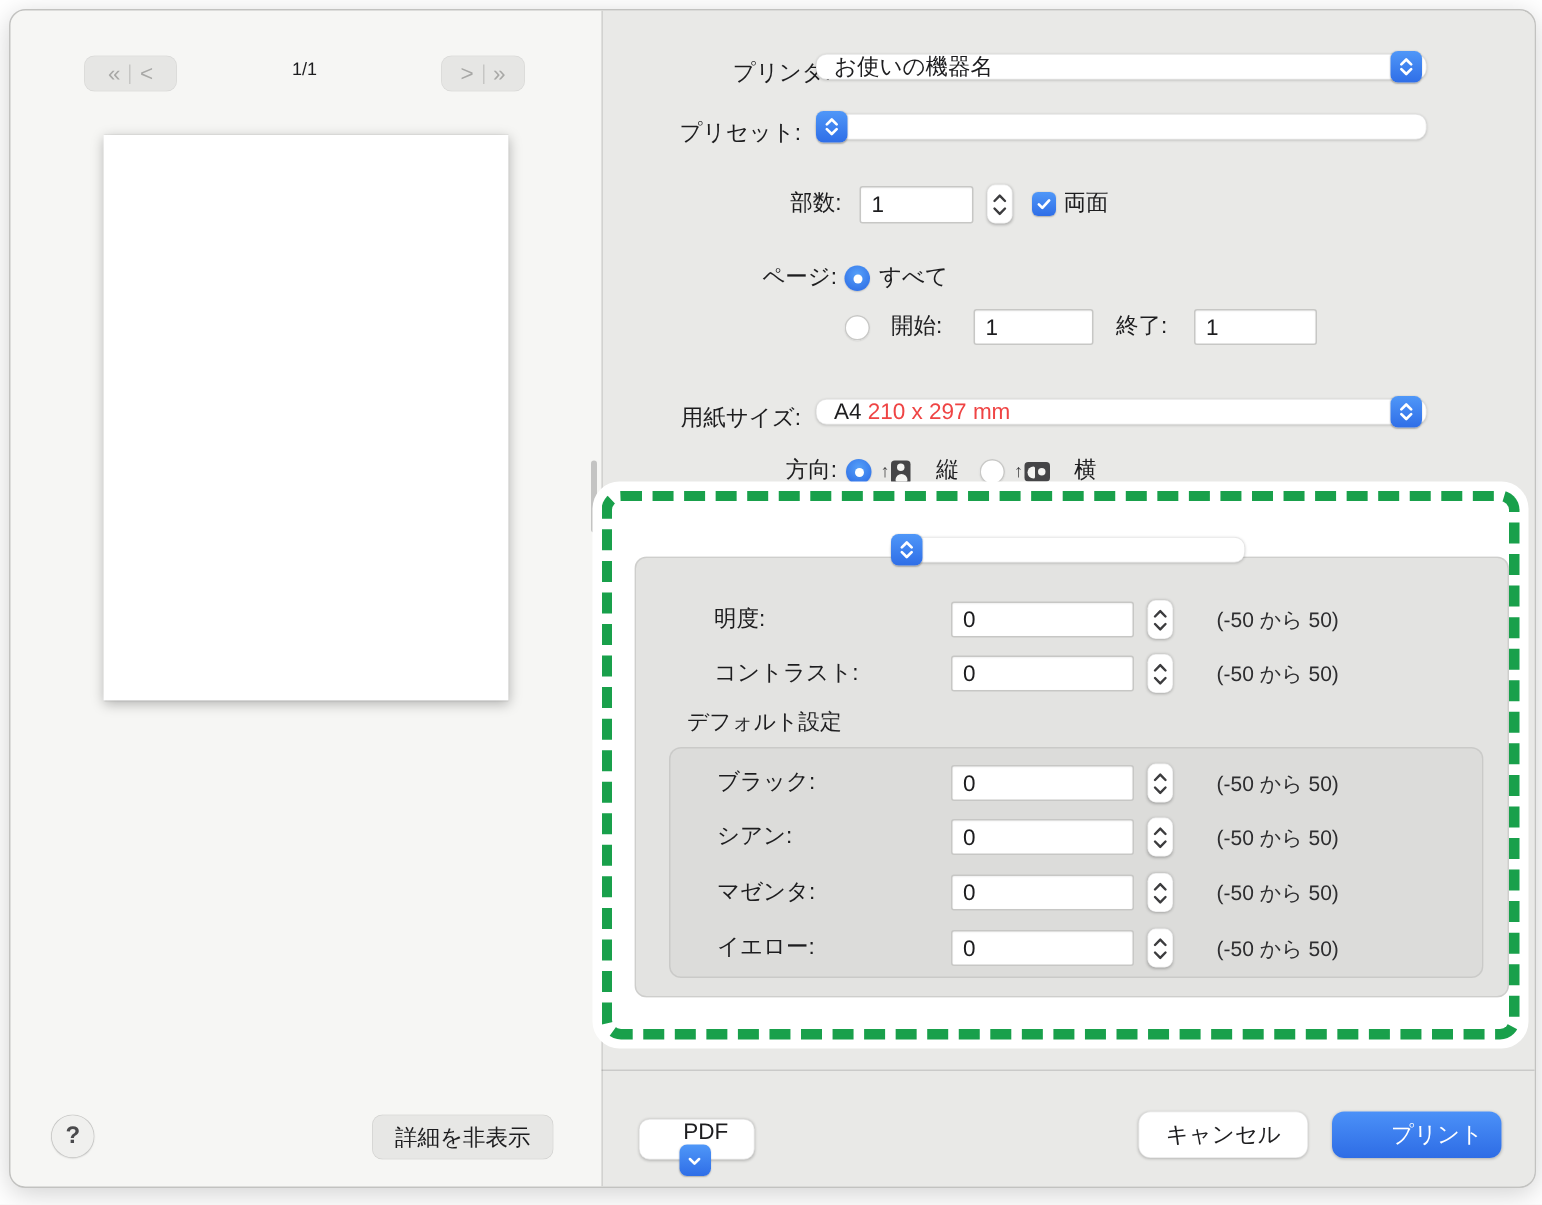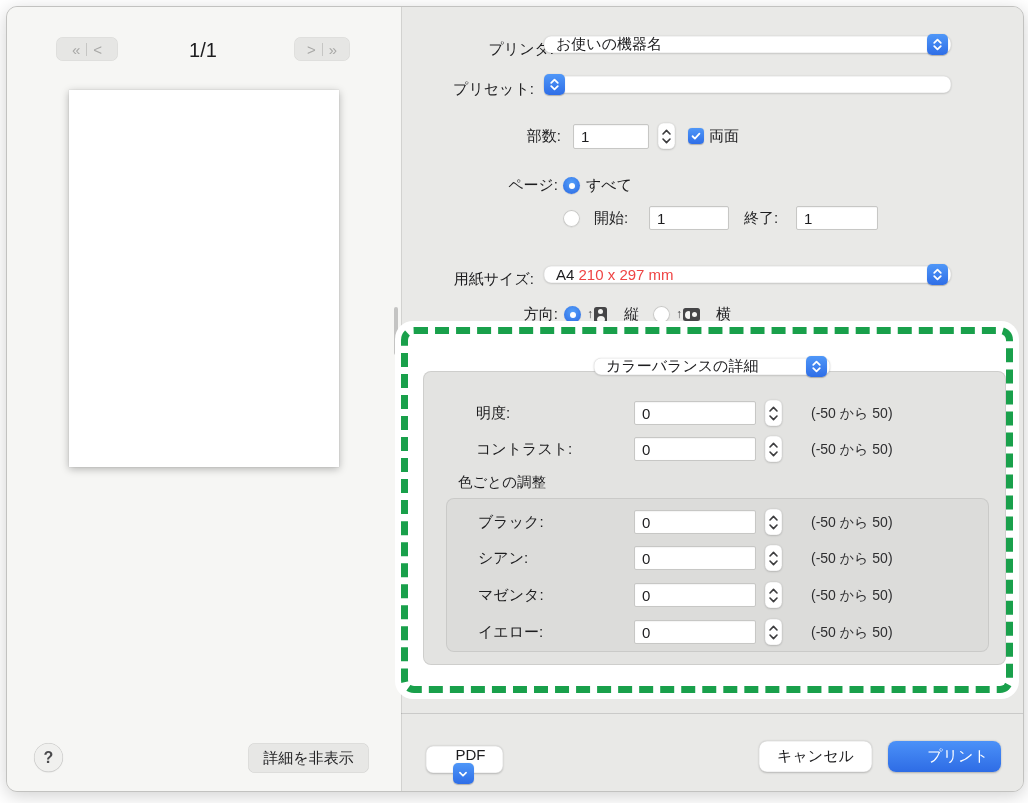--- a/index.html
+++ b/index.html
@@ -15,21 +15,21 @@
 
   
   .lbl { position:absolute; font-size:15px; color:#1d1d1f; line-height:20px; white-space:nowrap; }
   .lbl.r { text-align:right; }
 
   
   .navbtn { position:absolute; height:24px; background:#e6e6e4; border-radius:7px;
     display:flex; align-items:center; justify-content:center; gap:6px;
     color:#a8a8a6; font-size:15px; box-shadow:inset 0 0 0 0.5px rgba(0,0,0,0.06); }
   .navbtn .sep { width:1px; height:13px; background:#c6c6c4; }
-  .counter { position:absolute; font-size:20px; color:#1d1d1f; text-align:center; }
+  .counter { position:absolute; font-size:12px; color:#1d1d1f; text-align:center; }
 
   .page-preview { position:absolute; background:#ffffff;
     box-shadow:0 2px 8px rgba(0,0,0,0.28), 0 0 1px rgba(0,0,0,0.2); }
   .scroll-thumb { position:absolute; width:4px; border-radius:2px; background:rgba(0,0,0,0.2); }
 
   
   .popup { position:absolute; height:17px; background:#ffffff; border-radius:7px;
     box-shadow:0 0.5px 2px rgba(0,0,0,0.22), inset 0 0 0 0.5px rgba(0,0,0,0.1);
     display:flex; align-items:center; font-size:15px; color:#1d1d1f; }
   .popup .ptxt { padding-left:12px; flex:1; white-space:nowrap; overflow:hidden; }
@@ -204,21 +204,20 @@
         <span class="pageh"></span>
     </div>
     <div class="lbl" style="left:709px; top:297px;">横</div>
 
     <div class="hl-backdrop"></div>
     <div class="hl-dashed"></div>
 
     <div class="groupbox gb-outer"></div>
 
     <div class="popup" style="left:587px; top:351px; width:236px;">
-      <span class="ptxt">カラーバランスの詳細</span>
       <span class="cap">
         <svg width="15" height="15" viewBox="0 0 16 16" fill="none">
           <path d="M4.5 6.3 L8 2.8 L11.5 6.3" stroke="#fff" stroke-width="1.9" stroke-linecap="round" stroke-linejoin="round"></path>
           <path d="M4.5 9.7 L8 13.2 L11.5 9.7" stroke="#fff" stroke-width="1.9" stroke-linecap="round" stroke-linejoin="round"></path>
         </svg>
       </span>
     </div>
 
     <div class="lbl" style="left:469px; top:396px;">明度:</div>
     <input class="field" style="left: 627px; top: 394px; width: 122px; height: 24px;" value="0">
@@ -233,21 +232,21 @@
     <div class="lbl" style="left:469px; top:432px;">コントラスト:</div>
     <input class="field" style="left: 627px; top: 430px; width: 122px; height: 24px;" value="0">
     <div class="stepper" style="left:758px; top:429px; height:26px;">
       <svg width="11" height="19" viewBox="0 0 11 19" fill="none">
         <path d="M2 7 L5.5 3.4 L9 7" stroke="#3c3c3e" stroke-width="1.6" stroke-linecap="round" stroke-linejoin="round"></path>
         <path d="M2 12 L5.5 15.6 L9 12" stroke="#3c3c3e" stroke-width="1.6" stroke-linecap="round" stroke-linejoin="round"></path>
       </svg>
     </div>
     <div class="range" style="left:804px; top:432px;">(-50 から 50)</div>
 
-    <div class="lbl" style="left:451px; top:465px; font-size:14.5px;">色ごとの調整</div>
+    <div class="lbl" style="left:451px; top:465px; font-size:14.5px;">デフォルト設定</div>
     <div class="groupbox gb-inner"></div>
 
     <div class="lbl" style="left:471px; top:505px;">ブラック:</div>
     <input class="field" style="left: 627px; top: 503px; width: 122px; height: 24px;" value="0">
     <div class="stepper" style="left:758px; top:502px; height:26px;">
       <svg width="11" height="19" viewBox="0 0 11 19" fill="none">
         <path d="M2 7 L5.5 3.4 L9 7" stroke="#3c3c3e" stroke-width="1.6" stroke-linecap="round" stroke-linejoin="round"></path>
         <path d="M2 12 L5.5 15.6 L9 12" stroke="#3c3c3e" stroke-width="1.6" stroke-linecap="round" stroke-linejoin="round"></path>
       </svg>
     </div>

